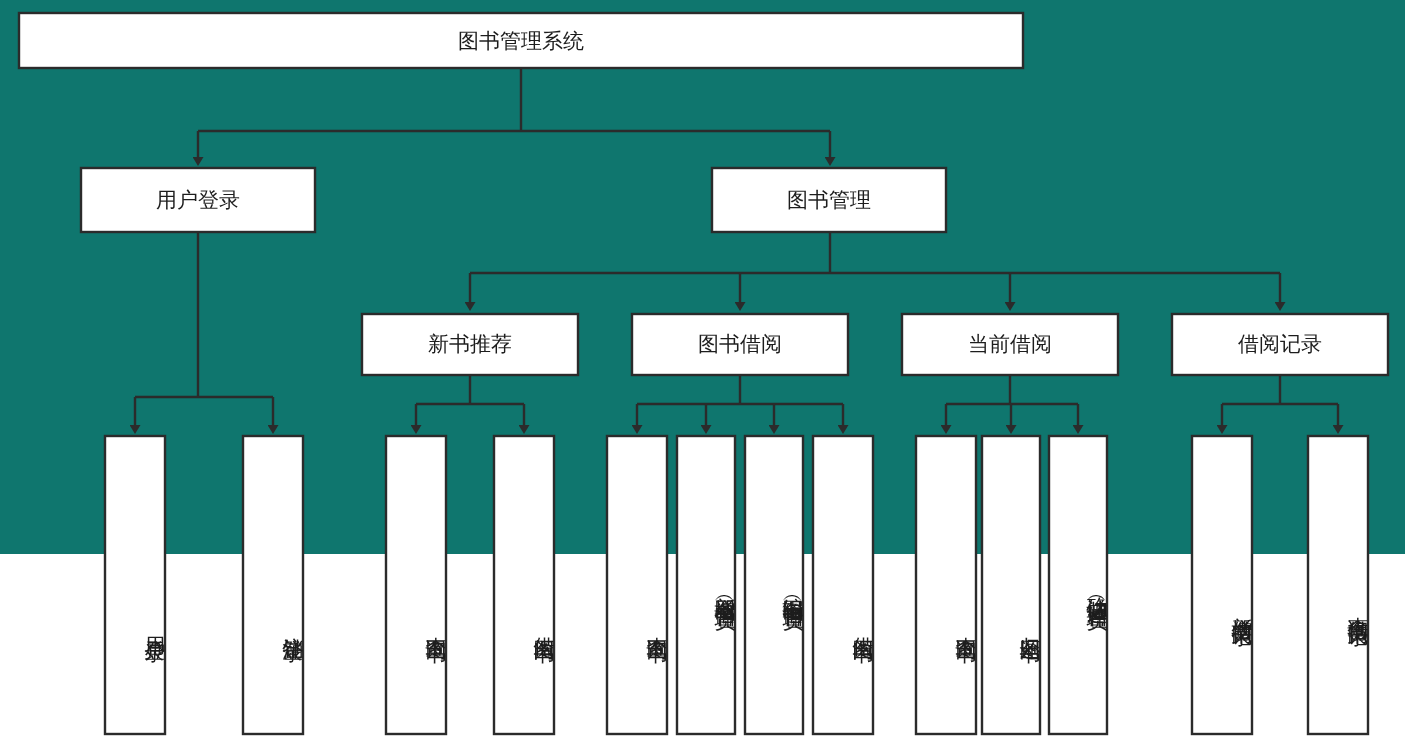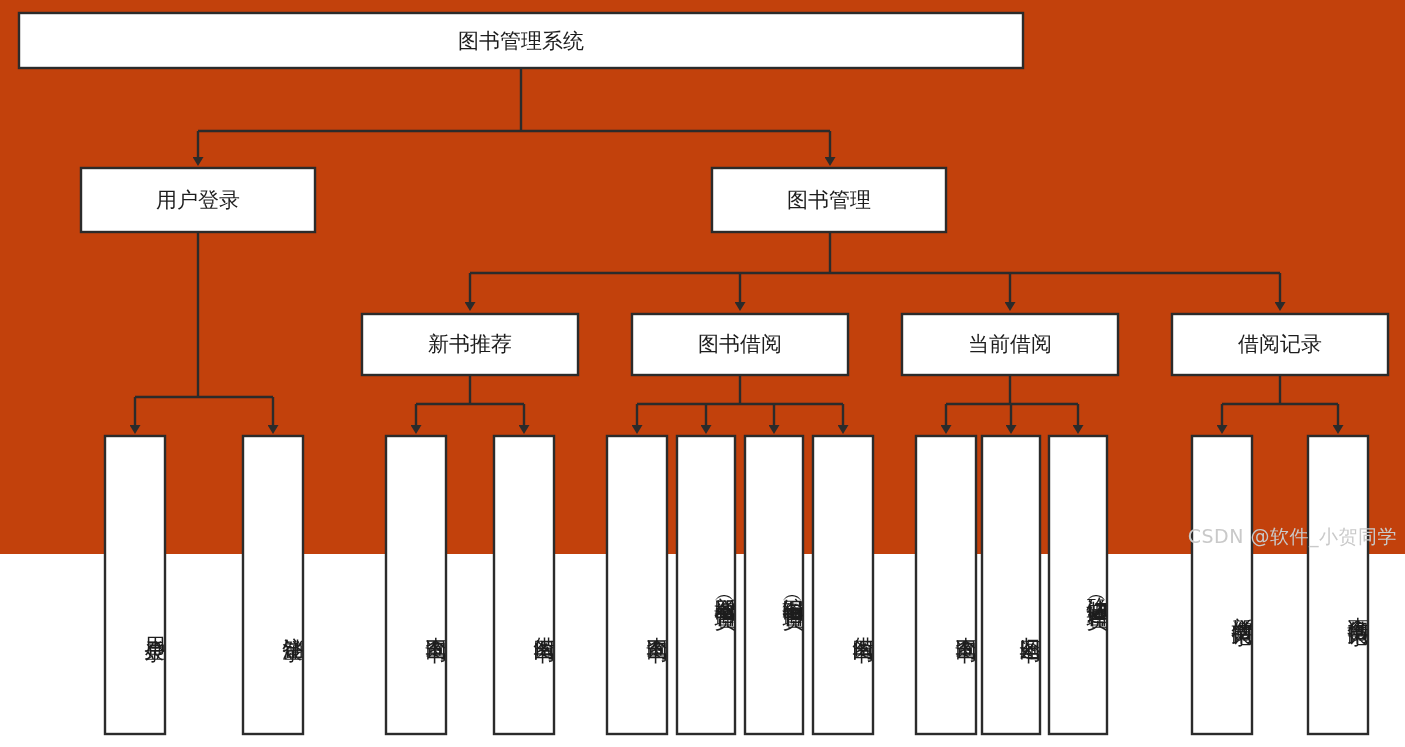--- a/index.html
+++ b/index.html
@@ -10,21 +10,21 @@
   body {
     width: 1405px;
     height: 747px;
     font-family: "DejaVu Sans", "Liberation Sans", sans-serif;
     overflow: hidden;
   }
   #diagram-root {
     position: relative;
     width: 1405px;
     height: 554px;
-    background: #c2410c;
+    background: #0f766e;
   }
   svg#flow-svg {
     position: absolute;
     left: 0;
     top: 0;
     width: 1405px;
     height: 747px;
     display: block;
   }
   .node-rect {
@@ -175,14 +175,13 @@
   <div class="vlabel" style="left:745px; top:444px; width:58px; height:290px;">编辑图书（管理员）</div>
   <div class="vlabel" style="left:813px; top:514px; width:60px; height:220px;">借阅图书</div>
 
   <div class="vlabel" style="left:916px; top:514px; width:60px; height:220px;">查询图书</div>
   <div class="vlabel" style="left:982px; top:514px; width:58px; height:220px;">归还图书</div>
   <div class="vlabel" style="left:1049px; top:444px; width:58px; height:290px;">确认归还（管理员）</div>
 
   <div class="vlabel" style="left:1192px; top:478px; width:60px; height:256px;">新增借阅记录</div>
   <div class="vlabel" style="left:1308px; top:478px; width:60px; height:256px;">查询借阅记录</div>
 
-  <div class="watermark">CSDN @软件_小贺同学</div>
 </div>
 
 </body></html>

